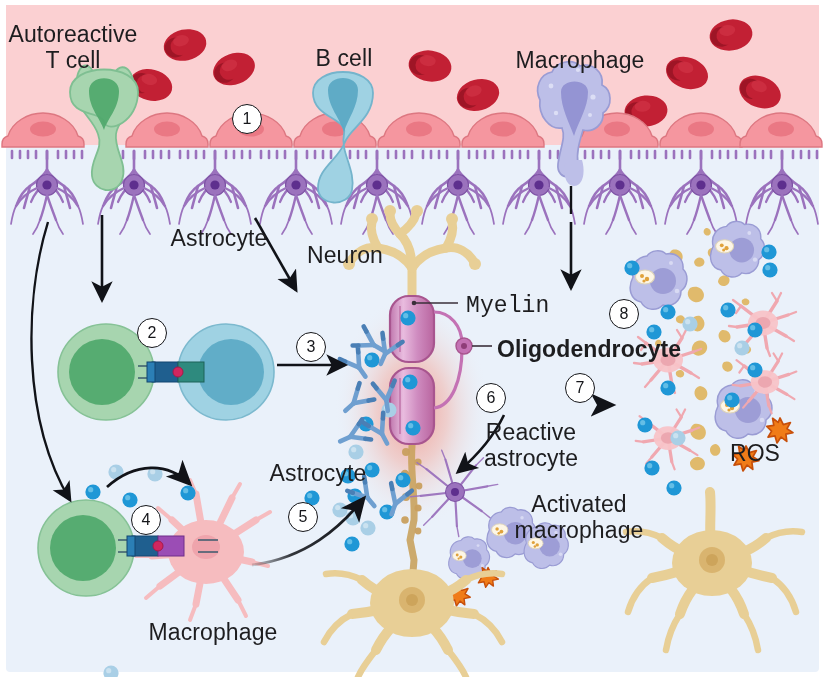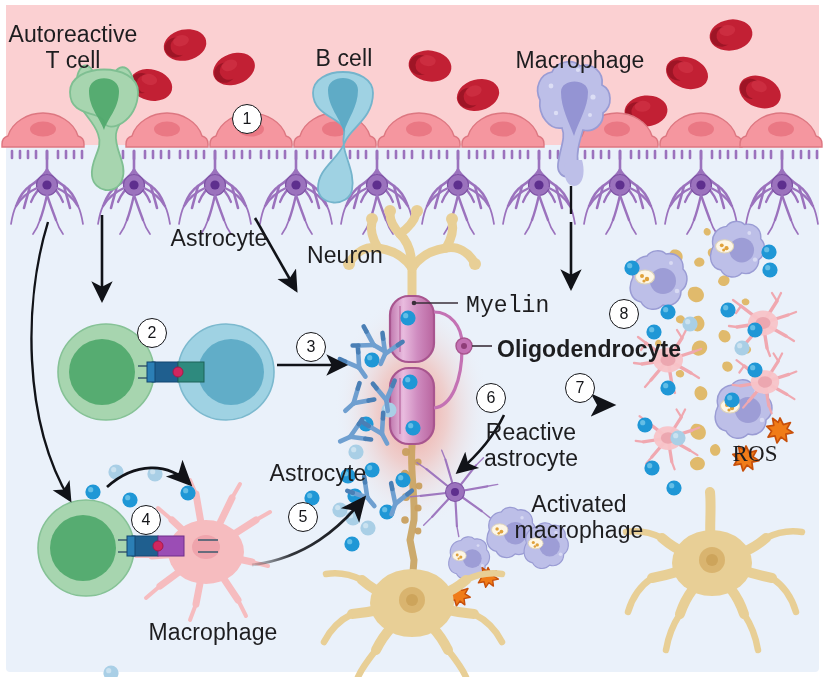--- a/index.html
+++ b/index.html
@@ -591,21 +591,21 @@
   <div class="lbl ctr" style="left:219px;top:226px;">Astrocyte</div>
   <div class="lbl ctr" style="left:345px;top:243px;text-align:center;">Neuron</div>
   <div class="lbl lft" style="left:466px;top:294px;font-family:Liberation Mono, monospace;">Myelin</div>
   <div class="lbl lft" style="left:497px;top:337px;font-weight:bold;">Oligodendrocyte</div>
   <div class="lbl ctr" style="left:318px;top:461px;">Astrocyte</div>
   <div class="lbl ctr" style="left:213px;top:620px;">Macrophage</div>
   <div class="lbl ctr" style="left:531px;top:420px;">Reactive
 astrocyte</div>
   <div class="lbl ctr" style="left:579px;top:492px;">Activated
 macrophage</div>
-  <div class="lbl ctr" style="left:755px;top:441px;font-family:Liberation Serif, serif;">ROS</div>
+  <div class="lbl ctr" style="left:755px;top:441px;">ROS</div>
 
   <div id="step-badges">
       <div class="stepnum" style="left: 247px; top: 119px;">1</div>
       <div class="stepnum" style="left: 152px; top: 333px;">2</div>
       <div class="stepnum" style="left: 311px; top: 347px;">3</div>
       <div class="stepnum" style="left: 146px; top: 520px;">4</div>
       <div class="stepnum" style="left: 303px; top: 517px;">5</div>
       <div class="stepnum" style="left: 491px; top: 398px;">6</div>
       <div class="stepnum" style="left: 580px; top: 388px;">7</div>
       <div class="stepnum" style="left: 624px; top: 314px;">8</div>

